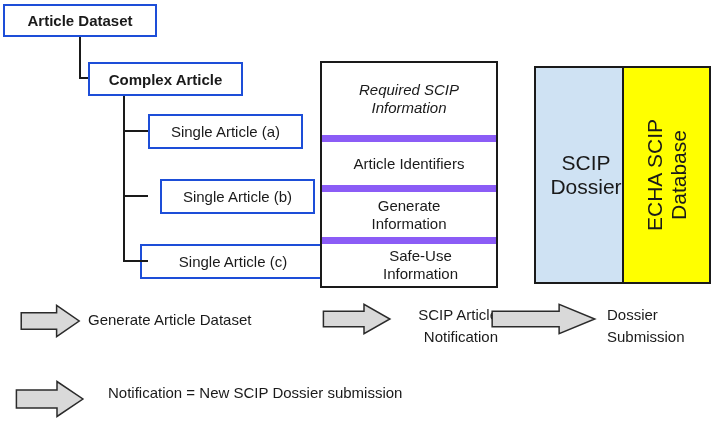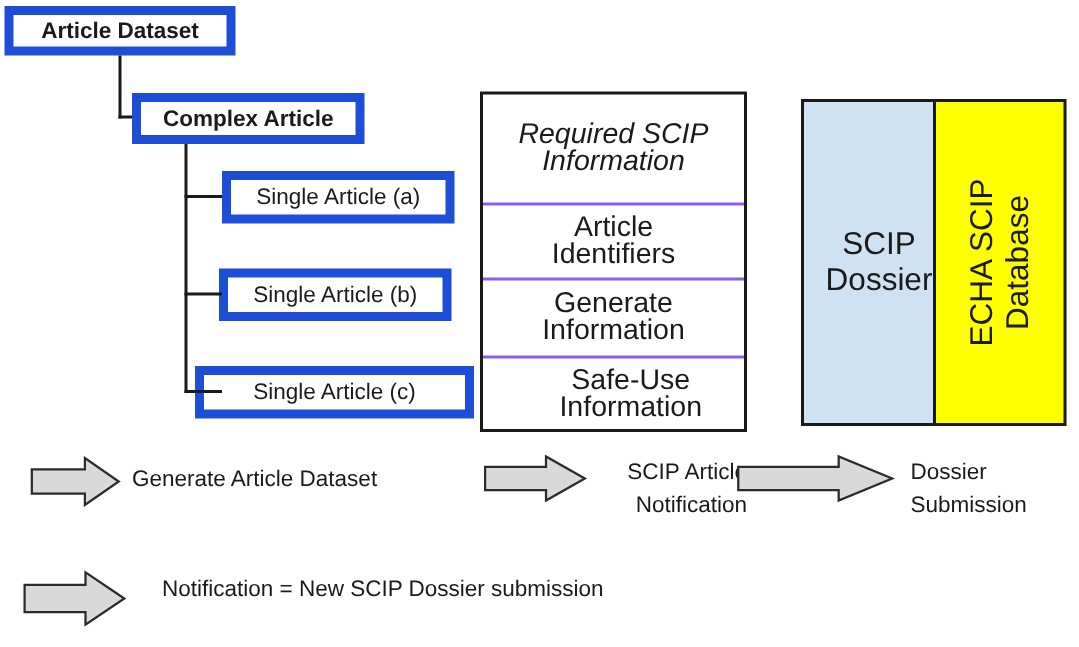--- a/index.html
+++ b/index.html
@@ -7,42 +7,42 @@
     position:relative;
     width:719px;height:431px;
     background:#ffffff;
     font-family:"Liberation Sans", sans-serif;
     color:#1a1a1a;
     overflow:hidden;
   }
   .node{
     position:absolute;
     background:#ffffff;
-    border:6px solid #1d4ed8;
+    border:2px solid #1d4ed8;
     display:flex;align-items:center;justify-content:center;
     font-size:15px;
     box-sizing:border-box;
     text-align:center;
   }
   .bold{font-weight:bold;}
   .cline{position:absolute;background:#1a1a1a;}
   
   #info-table{
     position:absolute;left:320px;top:61px;width:178px;height:227px;
     border:2px solid #1a1a1a;box-sizing:border-box;
     display:flex;flex-direction:column;
     background:#ffffff;
   }
   .trow{
     display:flex;align-items:center;justify-content:center;
-    font-size:19px;line-height:18px;box-sizing:border-box;
+    font-size:15px;line-height:18px;box-sizing:border-box;
   }
   .trow .cellTxt{width:132px;text-align:center;}
   #trow-header{height:72px;font-style:italic;}
-  .trow + .trow{border-top:2px solid #8b5cf6;}
+  .trow + .trow{border-top:7px solid #8b5cf6;}
   #trow-1{height:50px;}
   #trow-2{height:52px;}
   #trow-3{height:49px;padding-left:23px;}
   
   #dossier-box{
     position:absolute;left:534px;top:66px;width:104px;height:218px;
     background:#CFE2F3;border:2px solid #1a1a1a;box-sizing:border-box;
     display:flex;align-items:center;justify-content:center;
     font-size:21px;line-height:24px;text-align:center;
   }
@@ -76,25 +76,25 @@
   </div>
 
   <div class="node bold" style="left:88px;top:62px;width:155px;height:34px;">
     <span>Complex Article</span>
   </div>
 
   <div class="node" style="left:148px;top:114px;width:155px;height:35px;">
     <span>Single Article (a)</span>
   </div>
 
-  <div class="node" style="left:146px;top:179px;width:155px;height:35px;">
+  <div class="node" style="left:160px;top:179px;width:155px;height:35px;">
     <span>Single Article (b)</span>
   </div>
 
-  <div class="node" style="left:130px;top:244px;width:186px;height:35px;">
+  <div class="node" style="left:140px;top:244px;width:186px;height:35px;">
     <span>Single Article (c)</span>
   </div>
 
   <div class="cline" style="left:79px;top:37px;width:2px;height:42px;"></div>
   <div class="cline" style="left:79px;top:77px;width:9px;height:2px;"></div>
   <div class="cline" style="left:123px;top:96px;width:2px;height:166px;"></div>
   <div class="cline" style="left:123px;top:130px;width:25px;height:2px;"></div>
   <div class="cline" style="left:123px;top:195px;width:25px;height:2px;"></div>
   <div class="cline" style="left:123px;top:260px;width:25px;height:2px;"></div>
 

